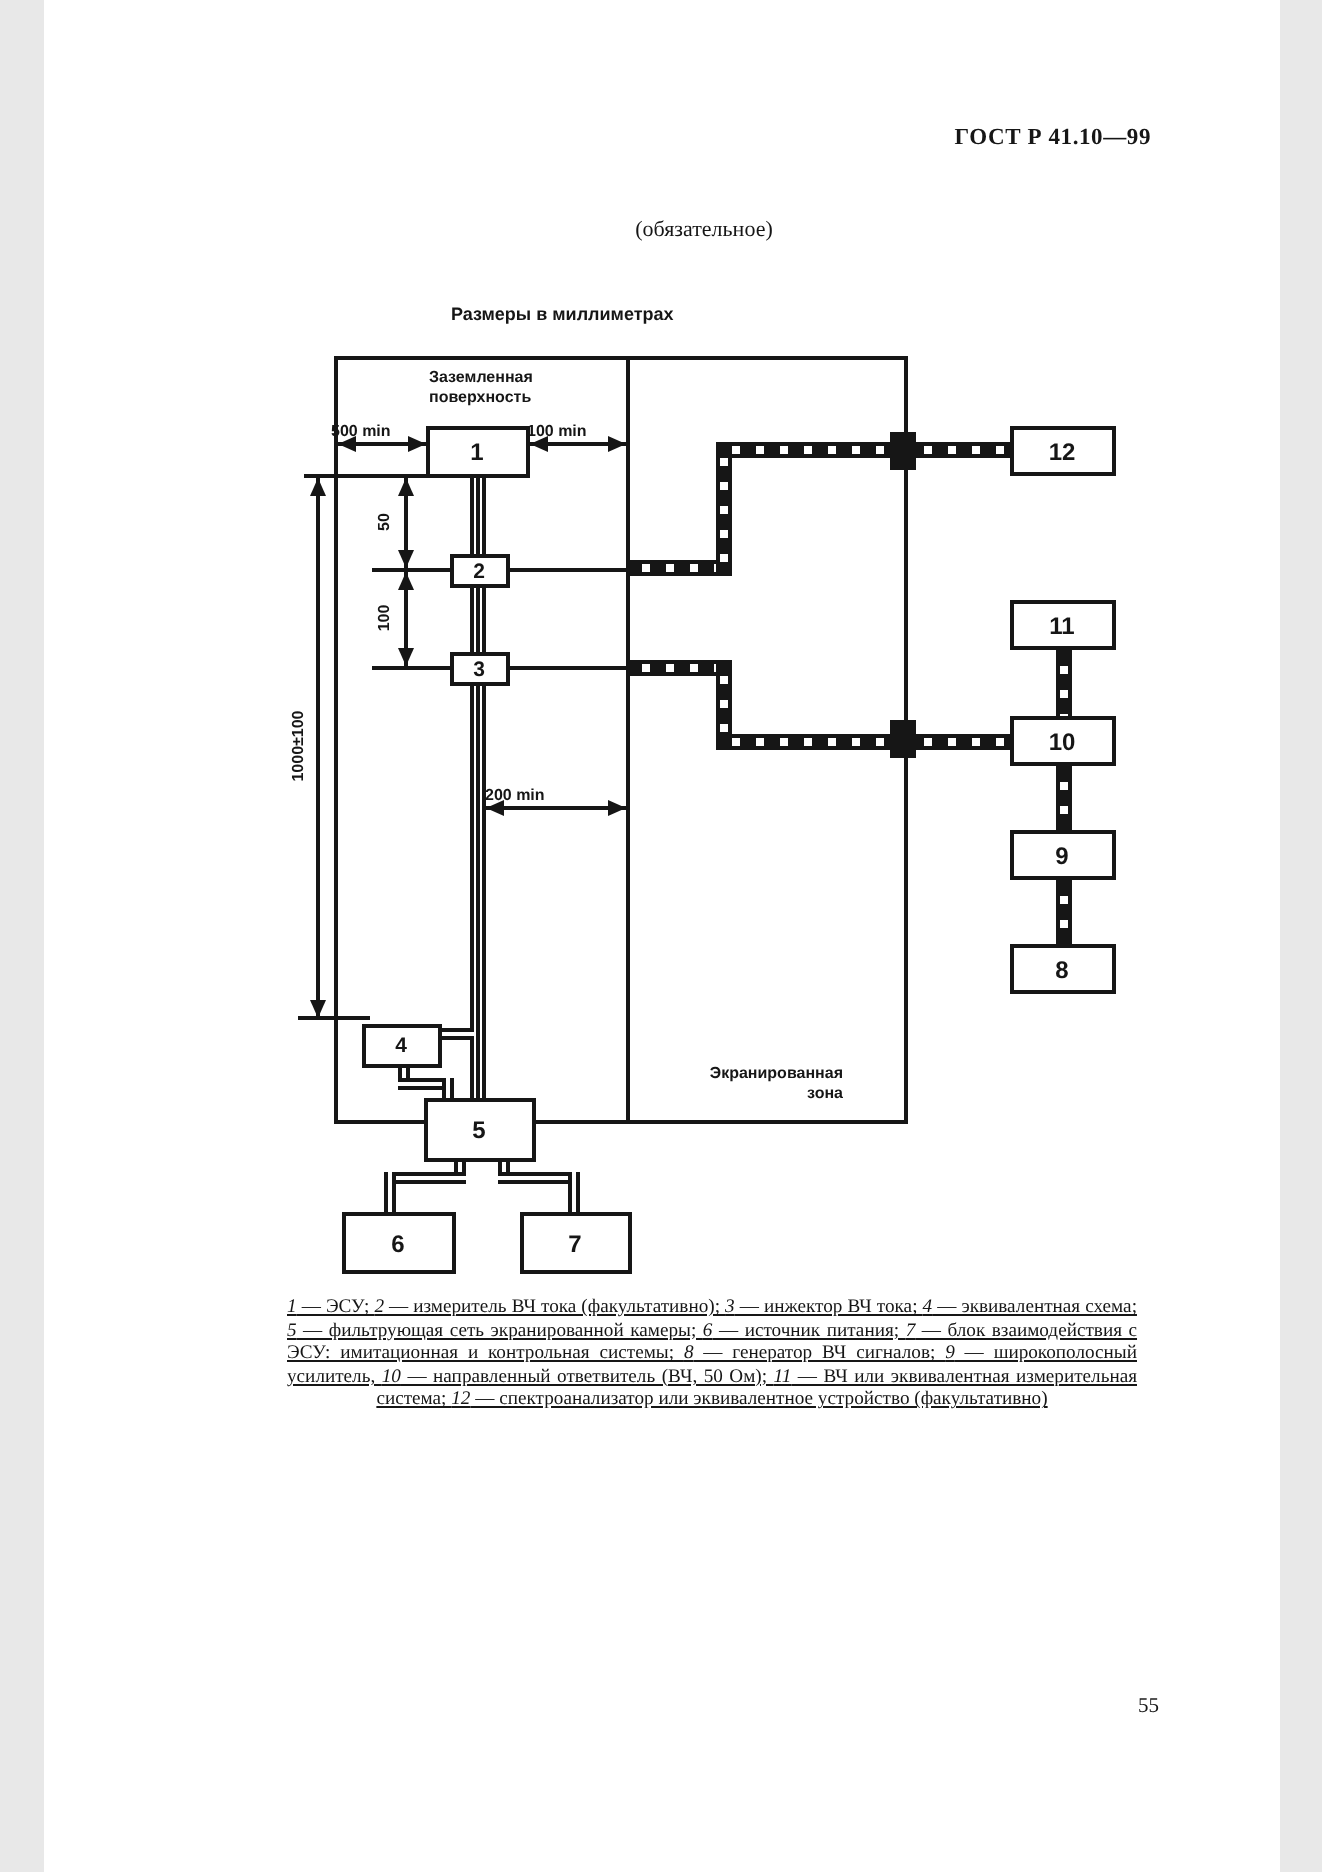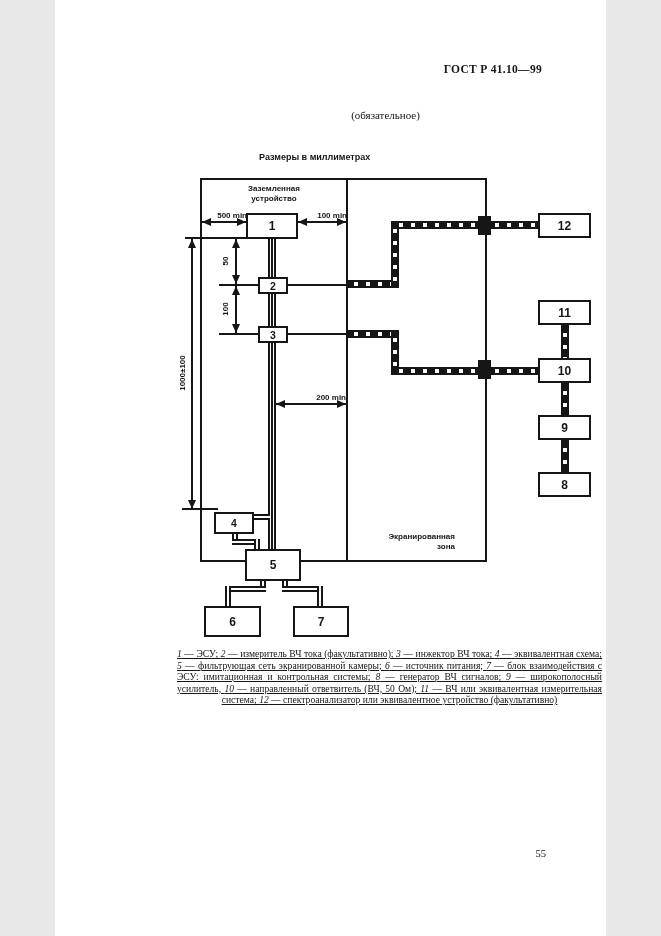--- a/index.html
+++ b/index.html
@@ -1,28 +1,28 @@
 <!DOCTYPE html>
 <html><head>
 <meta charset="utf-8">
 <style>
   html,body { margin:0; padding:0; background:#e8e8e8; }
   .page {
-    position:relative; width:551px; height:936px; margin:0 auto;
+    position:relative; width:618px; height:936px; margin:0 auto;
     background:#ffffff; color:#161616; overflow:hidden;
     font-family:"Liberation Serif", serif;
   }
   
   .gost-number { position:absolute; top:63px; right:64px; font-weight:bold; font-size:11.5px; letter-spacing:.3px; }
   .apx-line1 { position:absolute; top:95px; left:0; width:661px; text-align:center; font-size:11px; }
   .apx-line2 { position:absolute; top:109px; left:0; width:661px; text-align:center; font-size:11px; }
   .page-number { position:absolute; top:848px; right:60px; font-size:10.5px; }
 
   
-  .sansb { font-family:"Liberation Sans", sans-serif; font-weight:bold;text-align:center; }
+  .sansb { font-family:"Liberation Sans", sans-serif; font-weight:bold; }
   .units-note { position:absolute; left:204px; top:152px; font-size:9px; white-space:nowrap; }
   .chamber { position:absolute; left:145px; top:178px; width:287px; height:384px; box-sizing:border-box; border:2px solid #161616; z-index:2; }
   .divider { position:absolute; left:291px; top:178px; width:2px; height:384px; background:#161616; z-index:2; }
   .ln { position:absolute; background:#161616; z-index:2; }
   .wire3 { position:absolute; width:8px; z-index:1;
     background:linear-gradient(90deg,#161616 0 2px,#fff 2px 3px,#161616 3px 5px,#fff 5px 6px,#161616 6px 8px); }
   .coaxh { position:absolute; height:8px; box-sizing:border-box; border-top:2px solid #161616; border-bottom:2px solid #161616;
     background:repeating-linear-gradient(90deg,#161616 0 8px,#fff 8px 12px); z-index:3; }
   .coaxv { position:absolute; width:8px; box-sizing:border-box; border-left:2px solid #161616; border-right:2px solid #161616;
     background:repeating-linear-gradient(180deg,#161616 0 8px,#fff 8px 12px); z-index:3; }
@@ -39,21 +39,21 @@
   .dimh::before { content:""; position:absolute; left:0; top:-3px; width:0; height:0;
     border-top:4px solid transparent; border-bottom:4px solid transparent; border-right:9px solid #161616; }
   .dimh::after { content:""; position:absolute; right:0; top:-3px; width:0; height:0;
     border-top:4px solid transparent; border-bottom:4px solid transparent; border-left:9px solid #161616; }
   .dimv { position:absolute; width:2px; background:#161616; z-index:2; }
   .dimv::before { content:""; position:absolute; top:0; left:-3px; width:0; height:0;
     border-left:4px solid transparent; border-right:4px solid transparent; border-bottom:9px solid #161616; }
   .dimv::after { content:""; position:absolute; bottom:0; left:-3px; width:0; height:0;
     border-left:4px solid transparent; border-right:4px solid transparent; border-top:9px solid #161616; }
 
-  .dimlabel { position:absolute; font-family:"Liberation Sans", sans-serif; font-weight:bold; font-size:8px; text-align:right; z-index:4; }
+  .dimlabel { position:absolute; font-family:"Liberation Sans", sans-serif; font-weight:bold; font-size:8px; text-align:left; z-index:4; }
   .rot { transform:translate(-50%,-50%) rotate(-90deg); white-space:nowrap; text-align:center; }
   .gs-label { position:absolute; left:193px; top:184px; font-size:8px; line-height:10px; z-index:4; }
   .sz-label { position:absolute; left:312px; top:532px; width:88px; text-align:right; font-size:8px; line-height:10px; z-index:4; }
 
   
   .legend { position:absolute; left:122px; top:648px; width:425px; font-size:9.6px; line-height:11.6px;
     text-align:justify; text-align-last:center;text-decoration:underline; }
   .legend i { font-style:italic; }
   .caption { position:absolute; left:118px; top:724px; width:428px; text-align:center; font-size:11px; line-height:15px; }
 </style>
@@ -65,21 +65,21 @@
   <div class="gost-number">ГОСТ Р 41.10—99</div>
   <div class="apx-line2">(обязательное)</div>
 
   <div class="units-note sansb">Размеры в миллиметрах</div>
 
   <div class="chamber"></div>
   <div class="divider"></div>
 
   <div class="gs-label sansb">
     <div>Заземленная</div>
-    <div>устройство</div>
+    <div>поверхность</div>
   </div>
   <div class="sz-label sansb">
     <div>Экранированная</div>
     <div>зона</div>
   </div>
 
   <div class="wire3" style="left:213px; top:238px; height:40px;"></div>
   <div class="wire3" style="left:213px; top:293px; height:34px;"></div>
   <div class="wire3" style="left:213px; top:342px; height:208px;"></div>
 

